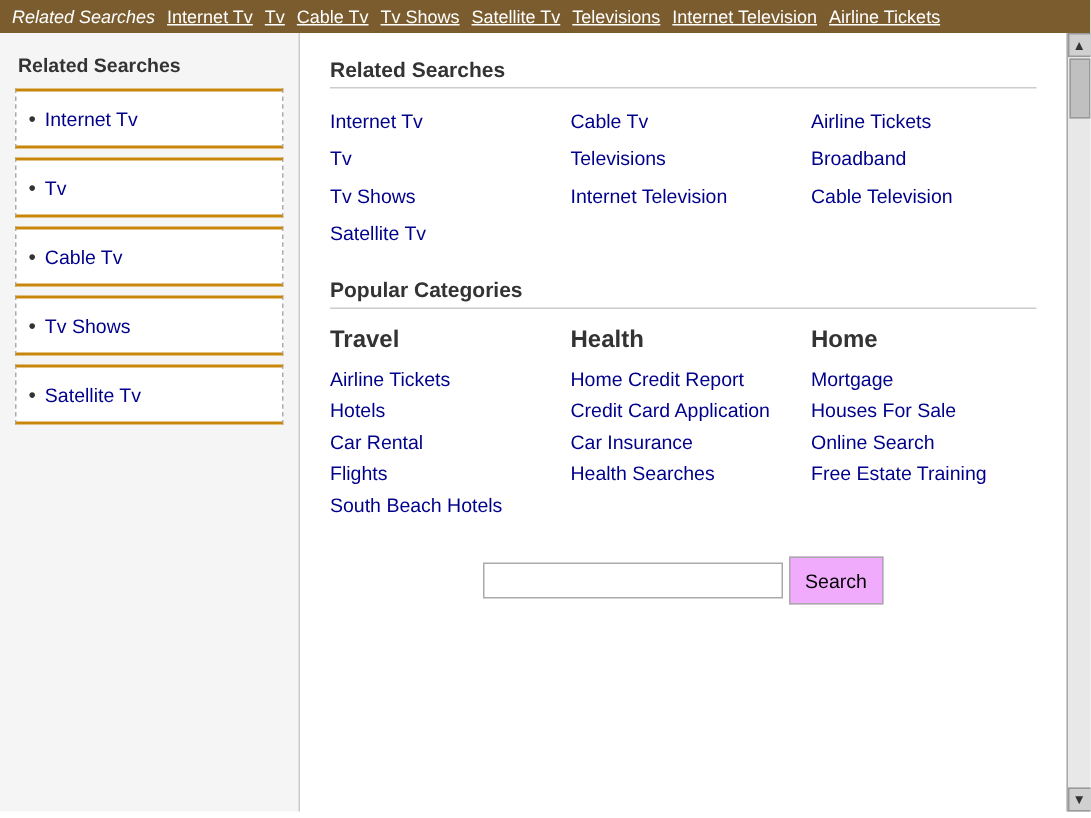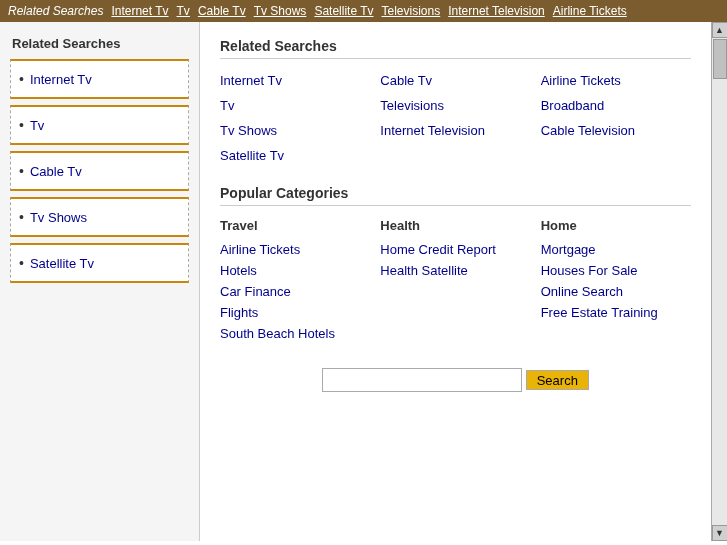--- a/index.html
+++ b/index.html
@@ -104,21 +104,21 @@
 
     
     .categories-section { margin-top: 10px; }
     .categories-grid {
       display: grid;
       grid-template-columns: repeat(3, 1fr);
       gap: 0 10px;
       margin-top: 8px;
     }
     .category-col .cat-header {
-      font-size: 13px;
+      font-size: 16px;
       font-weight: bold;
       color: #333;
       margin-bottom: 6px;
     }
     .category-col a {
       color: #00008b;
       text-decoration: none;
       font-size: 13px;
       display: block;
       padding: 3px 0;
@@ -131,23 +131,23 @@
       margin-top: 10px;
     }
     #search-bar input {
       width: 200px;
       height: 24px;
       border: 1px solid #aaa;
       font-size: 13px;
       padding: 2px 4px;
     }
     #search-bar button {
-      height: 20px;
+      height: 32px;
       padding: 0 10px;
-      background: #eab308;
+      background: #f0abfc;
       border: 1px solid #aaa;
       font-size: 13px;
       cursor: pointer;
       margin-left: 0;
     }
 
     
     #scrollbar-right {
       width: 16px;
       background: #e0e0e0;
@@ -241,28 +241,30 @@
       </div>
 
     <div class="categories-section">
       <div class="section-title">Popular Categories</div>
       <div class="categories-grid" id="categories-grid">
 
       <div class="category-col">
             <div class="cat-header">Travel</div>
             <a href="#">Airline Tickets</a>
             <a href="#">Hotels</a>
-            <a href="#">Car Finance</a>
+            <a href="#">Car Rental</a>
             <a href="#">Flights</a>
             <a href="#">South Beach Hotels</a>
           </div>
           <div class="category-col">
             <div class="cat-header">Health</div>
             <a href="#">Home Credit Report</a>
-            <a href="#">Health Satellite</a>
+            <a href="#">Credit Card Application</a>
+            <a href="#">Car Insurance</a>
+            <a href="#">Health Searches</a>
           </div>
           <div class="category-col">
             <div class="cat-header">Home</div>
             <a href="#">Mortgage</a>
             <a href="#">Houses For Sale</a>
             <a href="#">Online Search</a>
             <a href="#">Free Estate Training</a>
           </div>
         </div>
     </div>

